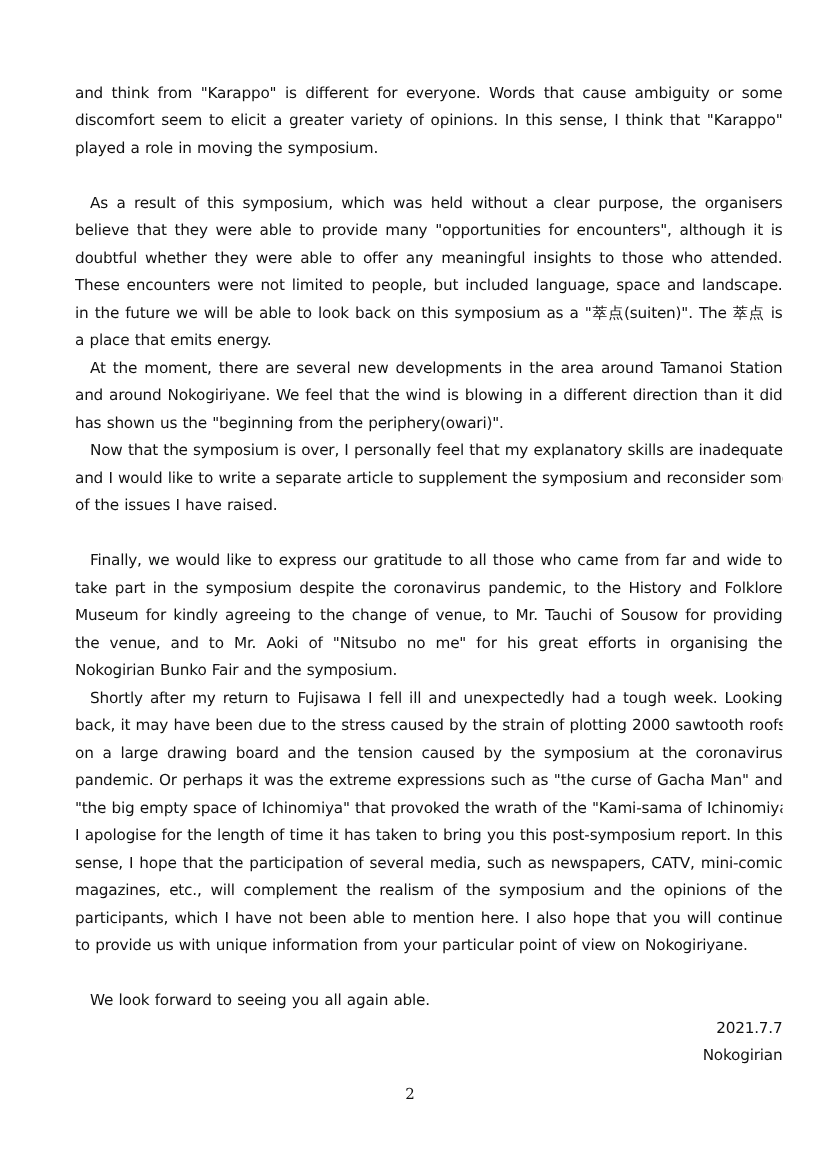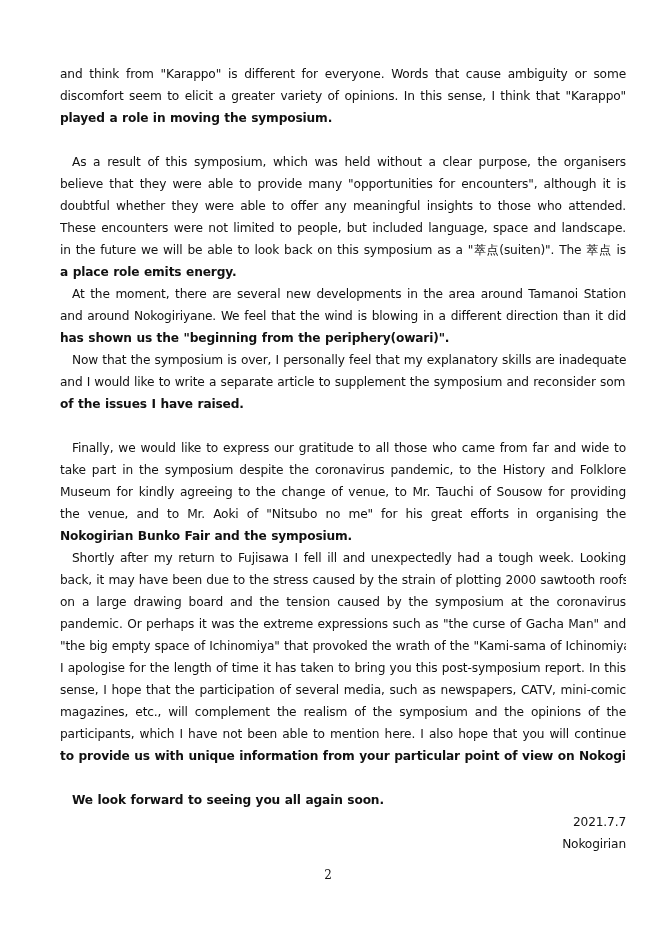--- a/index.html
+++ b/index.html
@@ -6,21 +6,21 @@
   body { width: 656px; height: 926px; position: relative; overflow: hidden; }
   .page {
     position: absolute; left: 60px; top: 63px; width: 566px;
     font-family: "DejaVu Sans", sans-serif; font-size: 12.2px; color: #111;
     letter-spacing: -0.15px; word-spacing: 0.5px;
   }
   .line {
     height: 22px; line-height: 22px; white-space: nowrap;
     text-align: justify; text-align-last: justify; overflow: hidden;
   }
-  .line.last { text-align-last: left; font-weight: bold; }
+  .line.last { text-align-last: left; }
   .indent { padding-left: 12px; }
   .gap { height: 22px; }
   .right { text-align: right; text-align-last: right; }
   .pageno {
     position: absolute; left: 0; width: 656px; top: 868px; text-align: center;
     font-family: "DejaVu Serif", serif; font-size: 12px; color: #111;
   }
 </style>
 </head>
 <body>
@@ -33,21 +33,21 @@
     <div class="line last">played a role in moving the symposium.</div>
   </div>
   <div class="gap"></div>
 
   <div>
     <div class="line indent">As a result of this symposium, which was held without a clear purpose, the organisers</div>
     <div class="line">believe that they were able to provide many "opportunities for encounters", although it is</div>
     <div class="line">doubtful whether they were able to offer any meaningful insights to those who attended.</div>
     <div class="line">These encounters were not limited to people, but included language, space and landscape.</div>
     <div class="line">in the future we will be able to look back on this symposium as a "萃点(suiten)". The 萃点 is</div>
-    <div class="line last">a place role emits energy.</div>
+    <div class="line last">a place that emits energy.</div>
   </div>
 
   <div>
     <div class="line indent">At the moment, there are several new developments in the area around Tamanoi Station</div>
     <div class="line">and around Nokogiriyane. We feel that the wind is blowing in a different direction than it did</div>
     <div class="line last">has shown us the "beginning from the periphery(owari)".</div>
   </div>
 
   <div>
     <div class="line indent">Now that the symposium is over, I personally feel that my explanatory skills are inadequate,</div>
@@ -72,20 +72,20 @@
     <div class="line">"the big empty space of Ichinomiya" that provoked the wrath of the "Kami-sama of Ichinomiya".</div>
     <div class="line">I apologise for the length of time it has taken to bring you this post-symposium report. In this</div>
     <div class="line">sense, I hope that the participation of several media, such as newspapers, CATV, mini-comic</div>
     <div class="line">magazines, etc., will complement the realism of the symposium and the opinions of the</div>
     <div class="line">participants, which I have not been able to mention here. I also hope that you will continue</div>
     <div class="line last">to provide us with unique information from your particular point of view on Nokogiriyane.</div>
   </div>
   <div class="gap"></div>
 
   <div>
-    <div class="line last indent">We look forward to seeing you all again soon.</div>
+    <div class="line last indent">We look forward to seeing you all again able.</div>
   </div>
 
   <div class="line right">2021.7.7</div>
   <div class="line right">Nokogirian</div>
 </div>
 
 <div class="pageno">2</div>
 
 </body></html>

